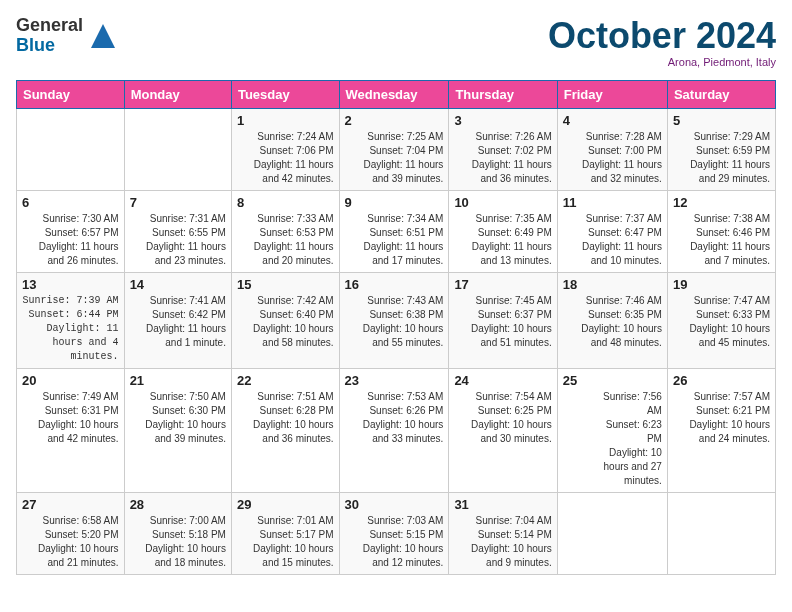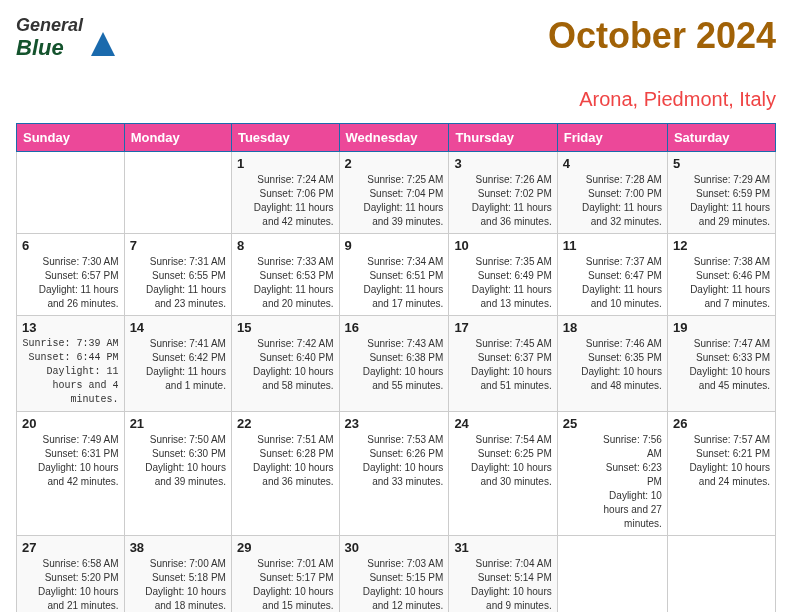--- a/index.html
+++ b/index.html
@@ -11,56 +11,54 @@
       padding: 16px;
     }
     .header {
       display: flex;
       justify-content: space-between;
       align-items: flex-start;
       margin-bottom: 12px;
     }
     .logo {
       display: flex;
-      align-items: flex-end;
-      font-style: italic;
+      align-items: center;
     }
     .logo-text {
       display: flex;
       flex-direction: column;
       line-height: 1.1;
     }
     .logo-general {
       font-size: 18px;
       font-weight: bold;
       color: #333;
     }
     .logo-blue {
-      font-size: 22px;
-      font-weight: bold;
-      color: #14532d;
+      font-size: 18px;
+      font-weight: bold;
+      color: #0369a1;
     }
     .logo-icon {
       width: 32px;
       height: 32px;
       margin-left: 4px;
     }
     .title-area {
       text-align: right;
     }
     .month-title {
       font-size: 36px;
       font-weight: bold;
-      color: #a16207;
+      color: #0c4a6e;
       line-height: 1.1;
     }
     .location {
-      font-size: 20px;
-      color: #ef4444;
-      margin-top: 32px;
+      font-size: 11px;
+      color: #701a75;
     }
     table {
       width: 100%;
       border-collapse: collapse;
       font-size: 11px;
     }
     thead tr th {
       background-color: #ec4899;
       color: #fff;
       text-align: left;
@@ -298,21 +296,21 @@
         </td>
       </tr>
       <tr>
         <td>
           <span class="day-number">27</span>
           <div class="day-info" style="white-space: pre-line;">Sunrise: 6:58 AM
 Sunset: 5:20 PM
 Daylight: 10 hours and 21 minutes.</div>
         </td>
         <td>
-          <span class="day-number">38</span>
+          <span class="day-number">28</span>
           <div class="day-info" style="white-space: pre-line;">Sunrise: 7:00 AM
 Sunset: 5:18 PM
 Daylight: 10 hours and 18 minutes.</div>
         </td>
         <td>
           <span class="day-number">29</span>
           <div class="day-info" style="white-space: pre-line;">Sunrise: 7:01 AM
 Sunset: 5:17 PM
 Daylight: 10 hours and 15 minutes.</div>
         </td>

